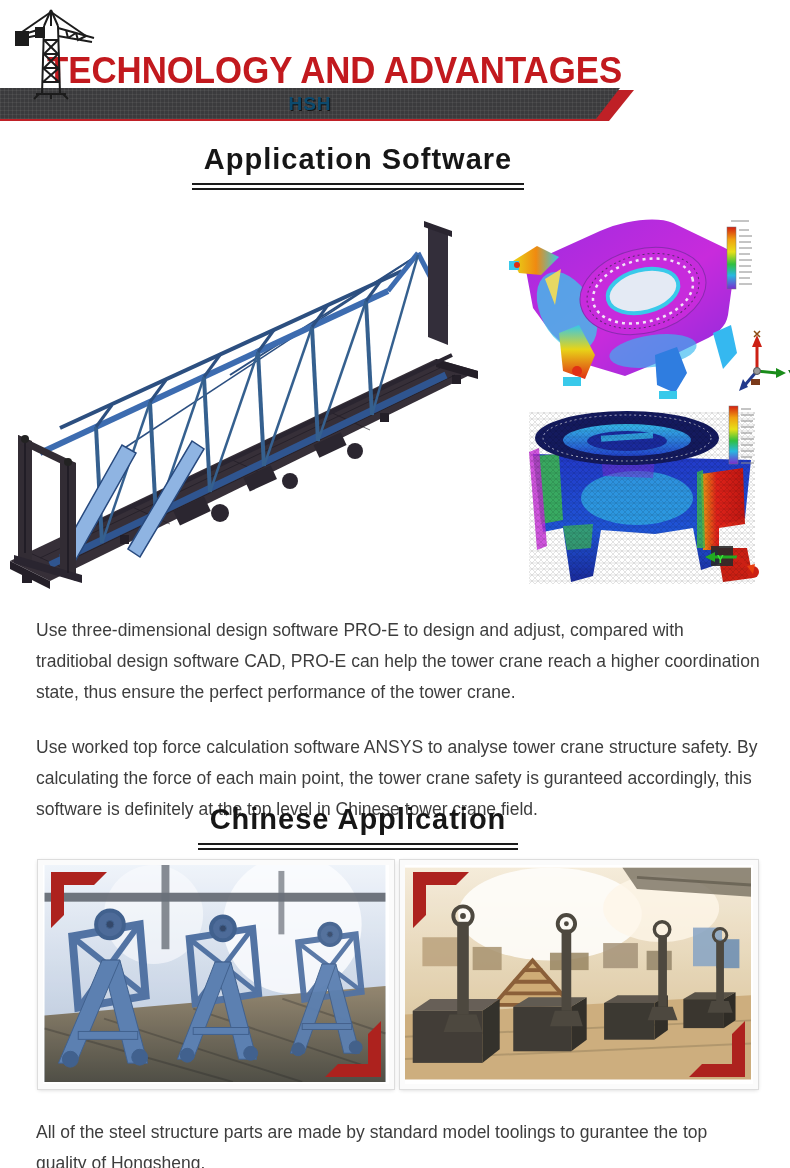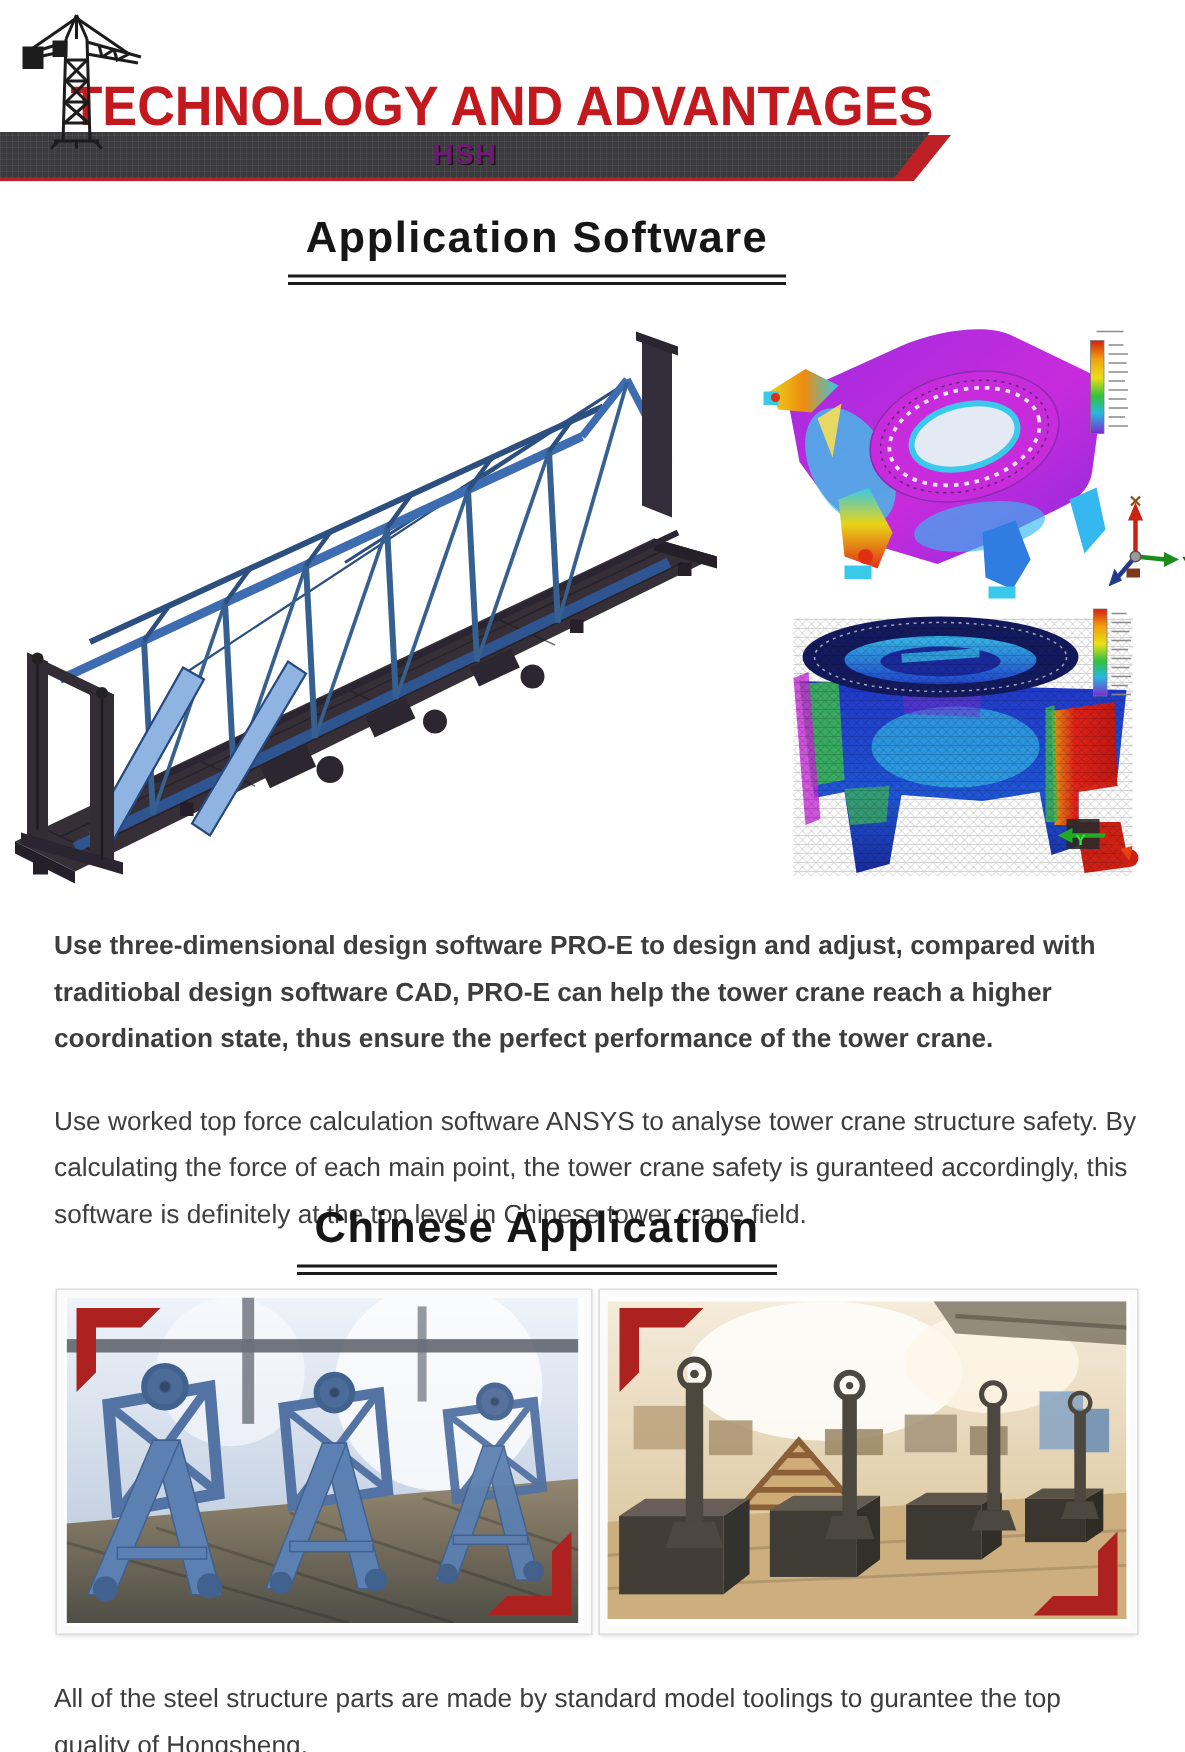--- a/index.html
+++ b/index.html
@@ -15,21 +15,21 @@
   .banner{
     position:absolute;left:0;top:88px;width:620px;height:31px;background-color:#3b3b3d;
     background-image:
       repeating-linear-gradient(0deg, rgba(255,255,255,.06) 0 1px, transparent 1px 4px),
       repeating-linear-gradient(90deg, rgba(255,255,255,.06) 0 1px, transparent 1px 4px);
     clip-path:polygon(0 0,100% 0,calc(100% - 24px) 100%,0 100%);
   }
   .brand{
     position:absolute;left:0;top:88px;width:620px;height:31px;line-height:31px;
     text-align:center;font-size:19px;font-weight:bold;letter-spacing:1px;
-    color:#701a75;text-shadow:1px 1px 0 #151515;z-index:3;
+    color:#0c4a6e;text-shadow:1px 1px 0 #151515;z-index:3;
   }
   .page-title{
     position:absolute;left:47px;top:50px;z-index:2;
     font-size:37px;font-weight:bold;color:#c2191e;letter-spacing:0;
     transform:scaleX(.94);transform-origin:left center;white-space:nowrap;
   }
   .crane{position:absolute;left:6px;top:6px;z-index:4;}
   
   .sec-heading{position:absolute;left:0;width:716px;text-align:center;}
   .sec-heading span{
@@ -40,21 +40,21 @@
   .h-tool{top:803px;}
   
   .fig{position:absolute;}
   .fig-truss{left:0;top:213px;}
   .fig-fea1{left:505px;top:213px;}
   .fig-fea2{left:505px;top:398px;}
   
   .para{
     position:absolute;left:36px;width:724px;font-size:17.5px;line-height:31px;color:#3d3d3d;
   }
-  .p1{top:597px;font-weight:bold;} .p2{top:714px;} .p3{top:1099px;}
+  .p1{top:597px;} .p2{top:714px;} .p3{top:1099px;}
   
   .photo{
     position:absolute;top:860px;height:229px;background:#fff;box-sizing:border-box;
     border:5px solid #fbfbfb;outline:1px solid #ddd;box-shadow:0 1px 4px rgba(0,0,0,.18);
   }
   .photo-left{left:38px;width:356px;}
   .photo-right{left:400px;width:358px;}
   .photo svg{display:block;}
   .photo .brackets{position:absolute;left:0;top:0;}
 </style>

